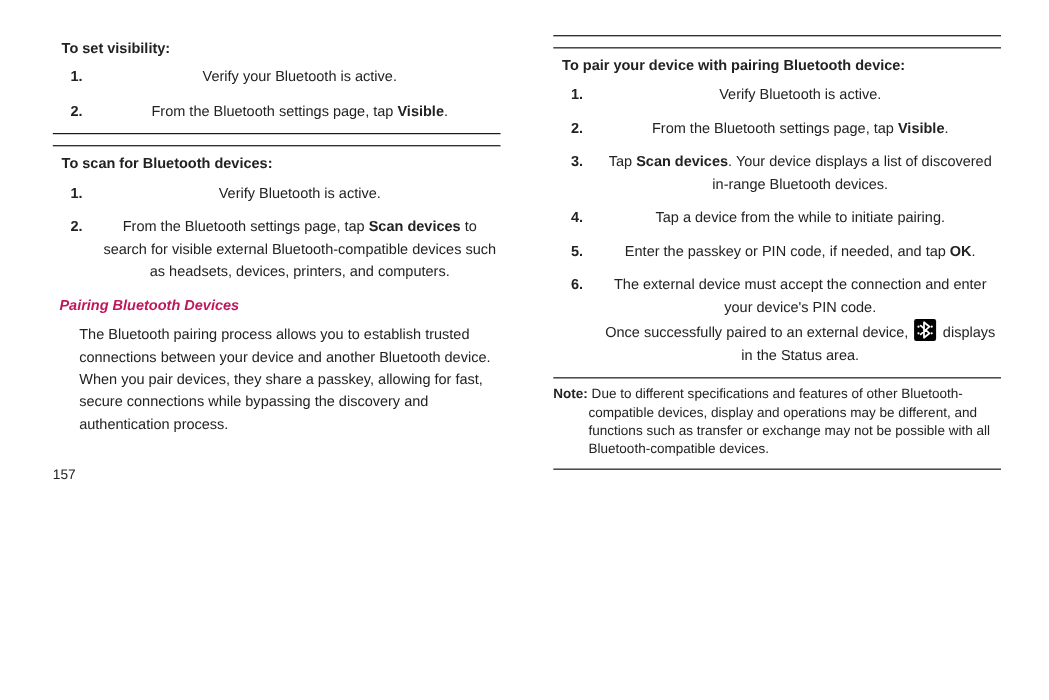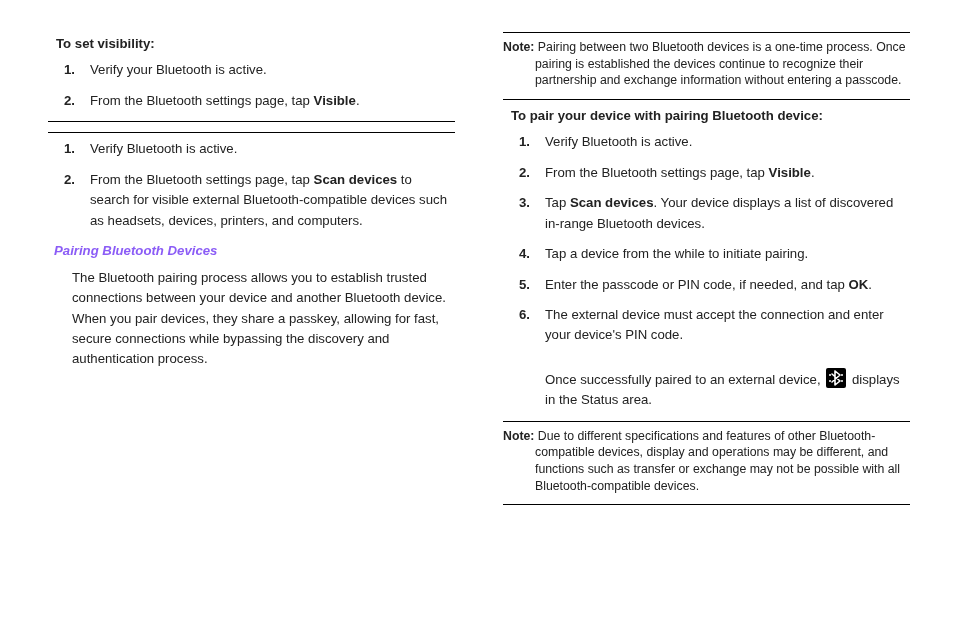--- a/index.html
+++ b/index.html
@@ -24,36 +24,37 @@
   }
   .sec-title {
     font-weight: bold;
     margin: 2px 0 6px 8px;
   }
   ol.steps {
     margin: 0 0 4px 0;
     padding: 0 0 0 42px;
     list-style: none;
     counter-reset: item;
+    text-align: center;
   }
   ol.steps > li {
     counter-increment: item;
     margin: 0 0 10px 0;
     position: relative;
     padding-left: 0;
   }
   ol.steps > li::before {
     content: counter(item) ".";
     font-weight: bold;
     position: absolute;
     left: -26px;
     top: 0;
   }
   .subhead-blue {
-    color: #8b5cf6;
+    color: #be185d;
     font-style: italic;
     font-weight: bold;
     margin: 8px 0 6px 6px;
   }
   .paragraph {
     margin: 4px 8px 4px 24px;
   }
   hr.rule {
     border: 0;
     border-top: 1.5px solid #000;
@@ -91,55 +92,54 @@
     <div class="sec-title">To set visibility:</div>
     <ol class="steps">
       <li><span>Verify your Bluetooth is active.</span></li>
       <li>
         <span>From the Bluetooth settings page, tap </span><b>Visible</b><span>.</span>
       </li>
     </ol>
     <hr class="rule">
     <hr class="rule">
 
+    <div class="sec-title">To scan for Bluetooth devices:</div>
     <ol class="steps">
       <li><span>Verify Bluetooth is active.</span></li>
       <li>
         <span>From the Bluetooth settings page, tap </span><b>Scan devices</b><span> to search for visible external Bluetooth-compatible devices such as headsets, devices, printers, and computers.</span>
       </li>
     </ol>
 
     <div class="subhead-blue">Pairing Bluetooth Devices</div>
     <div class="paragraph">The Bluetooth pairing process allows you to establish trusted connections between your device and another Bluetooth device. When you pair devices, they share a passkey, allowing for fast, secure connections while bypassing the discovery and authentication process.</div>
 
+    <div class="page-num">157</div>
   </div>
 
   <div class="col">
     <hr class="rule" style="margin-top:0">
-    <div class="note">
-      <b>Note:</b><span> Pairing between two Bluetooth devices is a one-time process. Once pairing is established the devices continue to recognize their partnership and exchange information without entering a passcode.</span>
-    </div>
     <hr class="rule">
 
     <div class="sec-title">To pair your device with pairing Bluetooth device:</div>
     <ol class="steps">
       <li><span>Verify Bluetooth is active.</span></li>
       <li>
         <span>From the Bluetooth settings page, tap </span><b>Visible</b><span>.</span>
       </li>
       <li>
         <span>Tap </span><b>Scan devices</b><span>. Your device displays a list of discovered in-range Bluetooth devices.</span>
       </li>
       <li><span>Tap a device from the while to initiate pairing.</span></li>
       <li>
-        <span>Enter the passcode or PIN code, if needed, and tap </span><b>OK</b><span>.</span>
+        <span>Enter the passkey or PIN code, if needed, and tap </span><b>OK</b><span>.</span>
       </li>
       <li>
         <span>The external device must accept the connection and enter your device's PIN code.</span>
-        <div style="margin-top:22px">
+        <div style="margin-top:0">
           <span>Once successfully paired to an external device, </span><span class="bt-icon"><svg width="20" height="20" viewBox="0 0 20 20">
                 <path d="M9 3 L9 17 L14 13 L6 6 M9 3 L14 7 L6 14" stroke="#fff" stroke-width="1.6" fill="none" stroke-linejoin="round" stroke-linecap="round"></path>
                 <path d="M4 7 L4 7 M4 13 L4 13 M16 7 L16 7 M16 13 L16 13" stroke="#fff" stroke-width="2" stroke-linecap="round"></path>
               </svg></span><span> displays in the Status area.</span>
         </div>
       </li>
     </ol>
 
     <hr class="rule">
     <div class="note">

